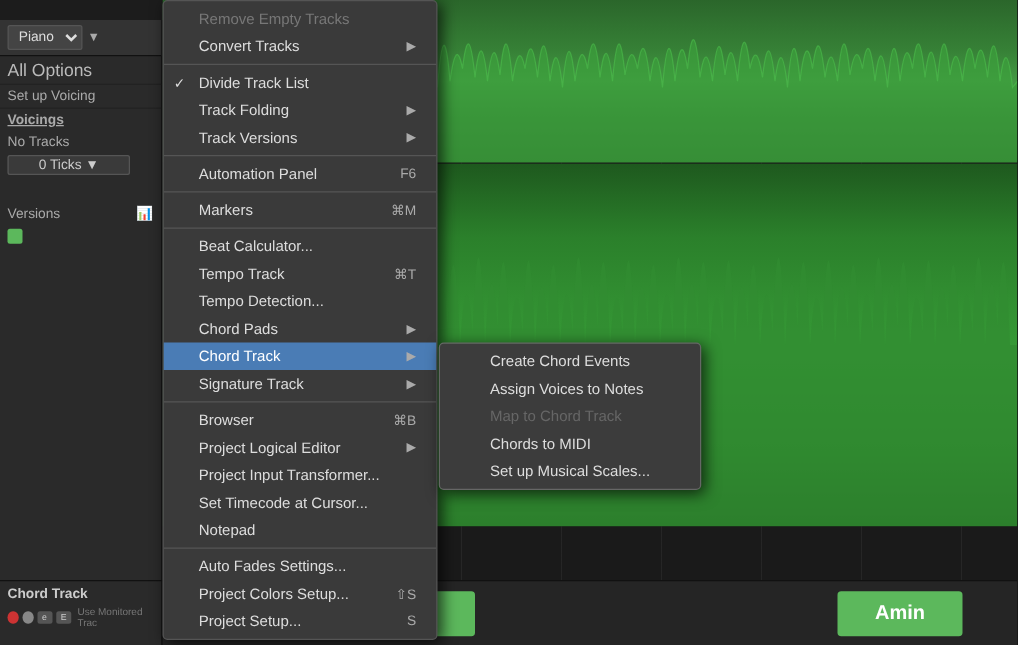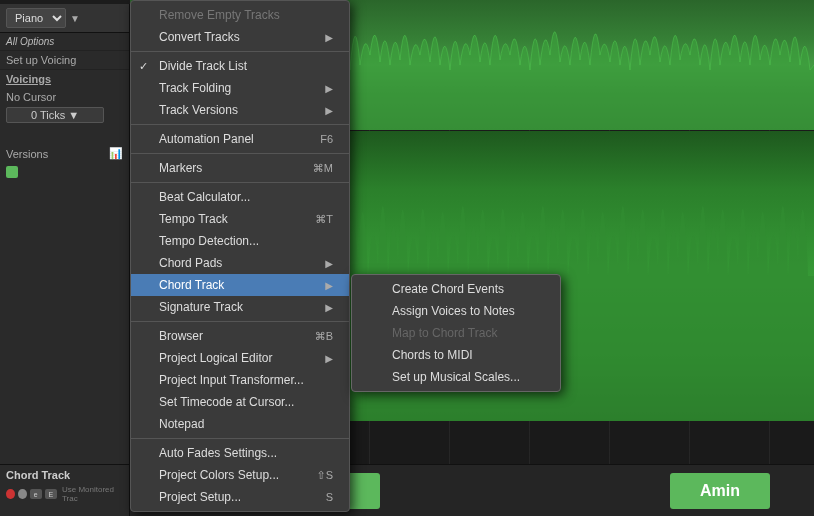--- a/index.html
+++ b/index.html
@@ -52,21 +52,21 @@
       position: absolute;
       inset: 0;
       width: 100%;
       height: 100%;
     }
 
     
     .left-panel {
       position: absolute;
       left: 0;
-      top: 4px;
+      top: 16px;
       width: 130px;
       bottom: 0;
       background: #2a2a2a;
       border-right: 1px solid #111;
       z-index: 2;
     }
 
     .left-panel-header {
       background: #333;
       padding: 4px 6px;
@@ -208,24 +208,24 @@
 
 <div class="daw-bg">
 
   <div class="left-panel">
     <div class="left-panel-header">
       <select class="piano-select">
         <option>Piano</option>
       </select>
       <span style="color:#aaa; font-size:10px;">▼</span>
     </div>
-    <div class="left-panel-row" style="color:#bbb; font-size:10px; padding:3px 6px;font-style:italic;">All Options</div>
+    <div class="left-panel-row" style="color:#bbb; font-size:14px; padding:3px 6px;">All Options</div>
     <div class="left-panel-row">Set up Voicing</div>
     <div style="padding:3px 6px; font-size:11px; color:#aaa; font-weight:bold;text-decoration:underline;">Voicings</div>
-    <div style="padding:3px 6px; font-size:11px; color:#aaa;">No Cursor</div>
+    <div style="padding:3px 6px; font-size:11px; color:#aaa;">No Tracks</div>
     <div style="padding:3px 6px; font-size:11px;">
       <span style="background:#3a3a3a; border:1px solid #555; padding:1px 24px; border-radius:2px; color:#ccc; font-size:11px;">0 Ticks ▼</span>
     </div>
     <div style="height:20px;"></div>
     <div style="padding:3px 6px; font-size:11px; color:#aaa; display:flex; align-items:center; gap:16px;">
       <span>Versions</span>
       <span style="margin-left:auto;">📊</span>
     </div>
     <div style="padding:3px 6px;">
       <div style="width:12px; height:12px; background:#5cb85c; border-radius:2px; display:inline-block;"></div>

